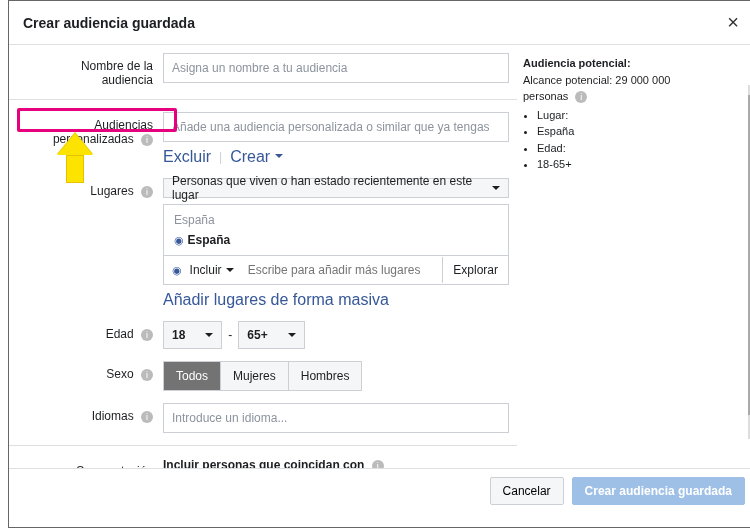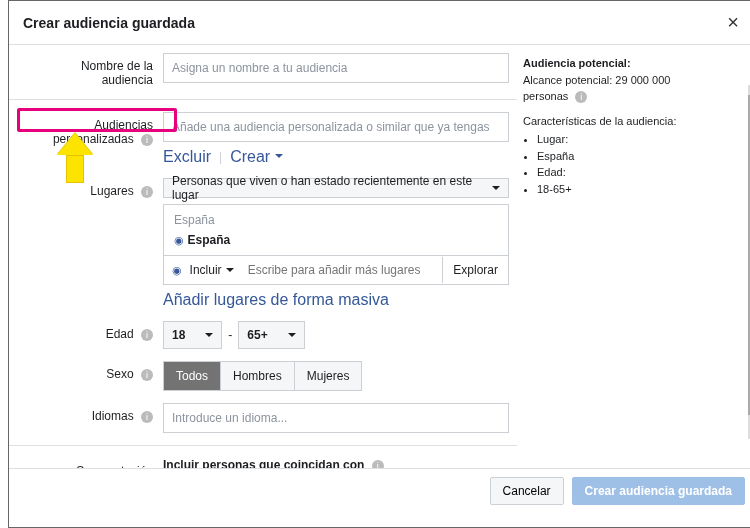--- a/index.html
+++ b/index.html
@@ -143,22 +143,22 @@
       </div>
 
       <div class="row">
         <div class="label">
           <span>Sexo</span>
           <span class="info">i</span>
         </div>
         <div class="field">
           <div class="seg">
             <div class="active">Todos</div>
+            <div>Mujeres</div>
             <div>Hombres</div>
-            <div>Mujeres</div>
           </div>
         </div>
       </div>
 
       <div class="row">
         <div class="label">
           <span>Idiomas</span>
           <span class="info">i</span>
         </div>
         <div class="field">
@@ -188,21 +188,20 @@
 
     </div>
 
     <div class="right">
       <div><b>Audiencia potencial:</b></div>
       <div>
         <span>Alcance potencial:</span>
         <span>29 000 000 personas</span>
         <span class="info">i</span>
       </div>
-      <div style="margin-top:8px;">Características de la audiencia:</div>
       <ul class="rlist">
         <li>Lugar:</li>
         <li>España</li>
         <li>Edad:</li>
         <li>18-65+</li>
       </ul>
     </div>
 
     <div class="scrollhint">
         <div class="thumb"></div>

